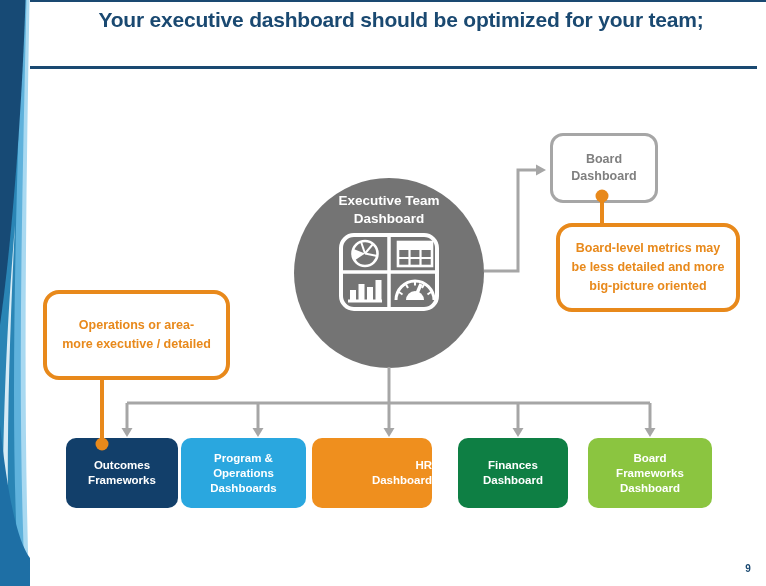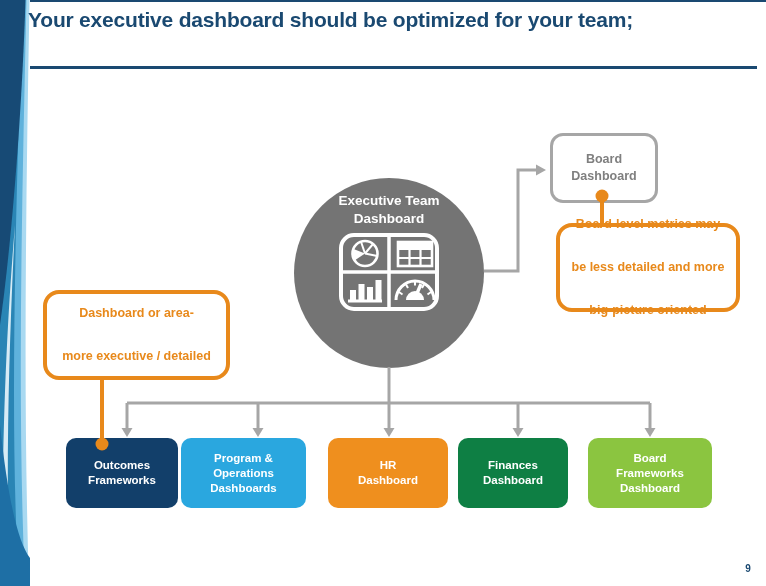--- a/index.html
+++ b/index.html
@@ -6,22 +6,22 @@
   #slide{
     position:relative;width:766px;height:586px;background:#ffffff;
     font-family:"Liberation Sans",sans-serif;overflow:hidden;margin:0 auto;
   }
   
   .top-line{position:absolute;left:0;top:0;width:766px;height:2px;background:#1a4971;}
   
   .sidebar{position:absolute;left:0;top:0;width:30px;height:586px;}
   
   .title{
-    position:absolute;left:28px;top:5px;width:728px;
-    color:#1a4971;font-size:21px;font-weight:bold;line-height:29px;letter-spacing:-0.2px;
+    position:absolute;left:37px;top:5px;width:728px;
+    color:#1a4971;font-size:21px;font-weight:bold;line-height:29px;letter-spacing:-0.2px;text-align:center;
   }
   .title-underline{position:absolute;left:30px;top:66px;width:727px;height:3px;background:#1a4971;}
   
   .hub{
     position:absolute;left:294px;top:178px;width:190px;height:190px;border-radius:50%;
     background:#747474;display:flex;flex-direction:column;align-items:center;
   }
   .hub-label{
     margin-top:14px;color:#ffffff;font-weight:bold;font-size:13.5px;line-height:18px;text-align:center;
   }
@@ -30,33 +30,33 @@
   .board-box{
     position:absolute;left:550px;top:133px;width:108px;height:70px;box-sizing:border-box;
     background:#ffffff;border:3px solid #a6a6a6;border-radius:13px;z-index:2;
     display:flex;flex-direction:column;justify-content:center;align-items:center;
     color:#7f7f7f;font-weight:bold;font-size:12.5px;line-height:17px;text-align:center;
   }
   
   .note{
     position:absolute;box-sizing:border-box;background:#ffffff;border:4px solid #e8891b;border-radius:16px;
     display:flex;flex-direction:column;justify-content:center;align-items:center;
-    color:#e8891b;font-weight:bold;font-size:12.5px;line-height:19px;text-align:center;z-index:2;gap:24px;
+    color:#e8891b;font-weight:bold;font-size:12.5px;line-height:19px;text-align:center;z-index:2;
   }
   .note-right{left:556px;top:223px;width:184px;height:89px;}
   .note-left{left:43px;top:290px;width:187px;height:90px;}
   
   .bbox{
     position:absolute;top:438px;height:70px;border-radius:10px;box-sizing:border-box;
     display:flex;flex-direction:column;justify-content:center;align-items:center;
     color:#ffffff;font-weight:bold;font-size:11.5px;line-height:15px;text-align:center;z-index:2;
   }
   .bbox-1{left:66px;width:112px;}
   .bbox-2{left:181px;width:125px;}
-  .bbox-3{left:328px;width:120px;}
+  .bbox-3{left:312px;width:120px;align-items:flex-end;}
   .bbox-4{left:458px;width:110px;}
   .bbox-5{left:588px;width:124px;}
   
   .connectors{position:absolute;left:0;top:0;z-index:3;pointer-events:none;}
   
   .page-num{position:absolute;left:738px;top:563px;width:20px;text-align:center;
     color:#1a4971;font-size:10px;font-weight:bold;}
 </style>
 </head>
 <body>
@@ -133,21 +133,21 @@
     <div>Dashboard</div>
   </div>
 
   <div class="note note-right">
     <div>Board-level metrics may</div>
     <div>be less detailed and more</div>
     <div>big-picture oriented</div>
   </div>
 
   <div class="note note-left">
-    <div>Dashboard or area-</div>
+    <div>Operations or area-</div>
     <div>more executive / detailed</div>
   </div>
 
   <div class="bbox bbox-1" style="background-color: rgb(18, 63, 106);">
     <div>Outcomes</div>
     <div>Frameworks</div>
   </div>
   <div class="bbox bbox-2" style="background-color: rgb(42, 167, 223);">
     <div>Program &amp;</div>
     <div>Operations</div>

